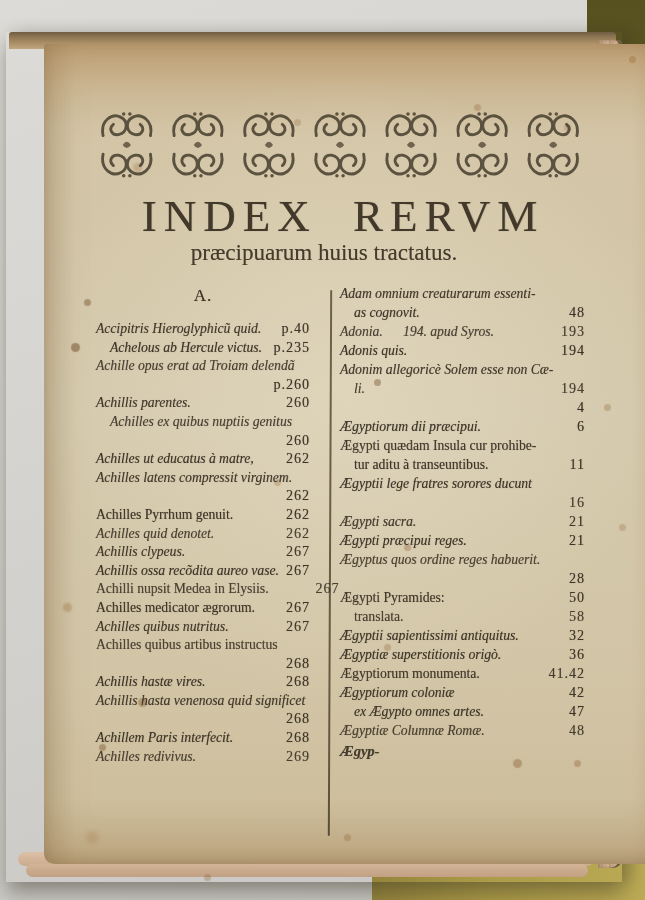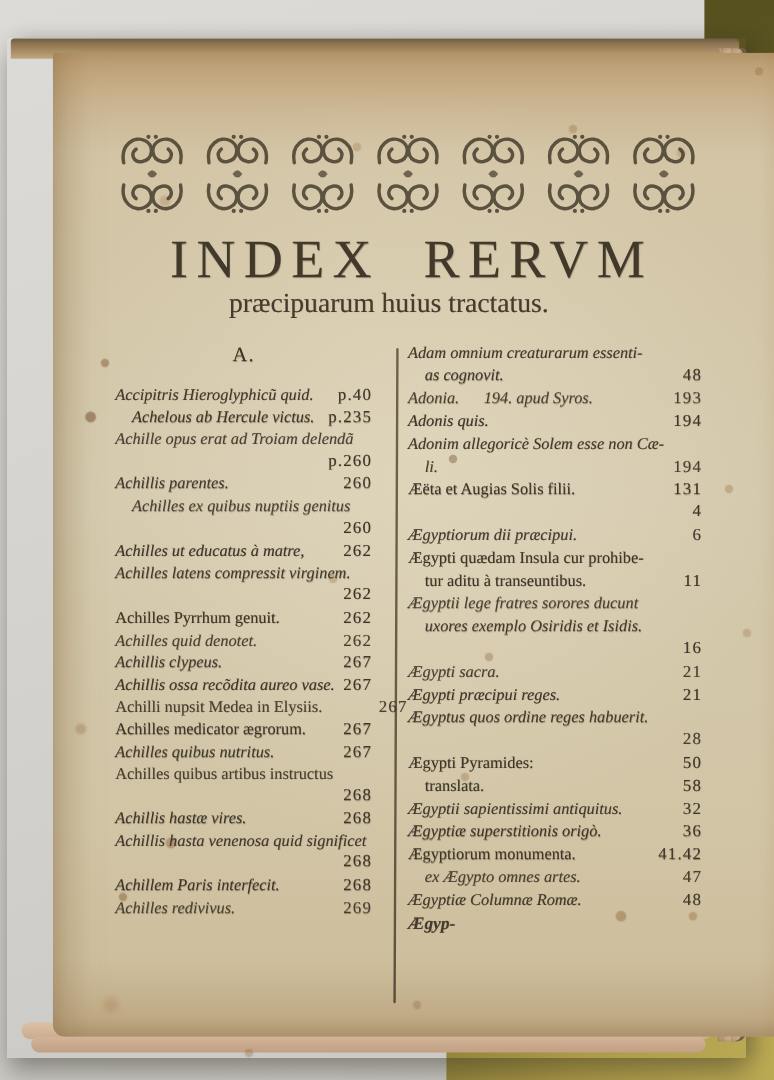--- a/index.html
+++ b/index.html
@@ -238,44 +238,37 @@
               <span class="t">Adonis quis.</span>
               <span class="n">194</span>
             </div>
             <div class="ln">
               <span class="t">Adonim allegoricè Solem esse non Cæ-</span>
             </div>
             <div class="ln ind">
               <span class="t">li.</span>
               <span class="n">194</span>
             </div>
-            <div class="ln rom">
-              <span class="t">Æëta et Augias Solis filii.</span>
-              <span class="n">131</span>
-            </div>
             <div class="ln">
               <span class="n">4</span>
             </div>
             <div class="ln">
               <span class="t">Ægyptiorum dii præcipui.</span>
               <span class="n">6</span>
             </div>
             <div class="ln rom">
               <span class="t">Ægypti quædam Insula cur prohibe-</span>
             </div>
             <div class="ln ind rom">
               <span class="t">tur aditu à transeuntibus.</span>
               <span class="n">11</span>
             </div>
             <div class="ln">
               <span class="t">Ægyptii lege fratres sorores ducunt</span>
             </div>
-            <div class="ln ind">
-              <span class="t">uxores exemplo Osiridis et Isidis.</span>
-            </div>
             <div class="ln numonly">
               <span class="n">16</span>
             </div>
             <div class="ln">
               <span class="t">Ægypti sacra.</span>
               <span class="n">21</span>
             </div>
             <div class="ln">
               <span class="t">Ægypti præcipui reges.</span>
               <span class="n">21</span>
@@ -298,20 +291,24 @@
               <span class="t">Ægyptii sapientissimi antiquitus.</span>
               <span class="n">32</span>
             </div>
             <div class="ln">
               <span class="t">Ægyptiæ superstitionis origò.</span>
               <span class="n">36</span>
             </div>
             <div class="ln rom">
               <span class="t">Ægyptiorum monumenta.</span>
               <span class="n">41.42</span>
+            </div>
+            <div class="ln">
+              <span class="t">Ægyptiorum coloniæ</span>
+              <span class="n">42</span>
             </div>
             <div class="ln ind">
               <span class="t">ex Ægypto omnes artes.</span>
               <span class="n">47</span>
             </div>
             <div class="ln">
               <span class="t">Ægyptiæ Columnæ Romæ.</span>
               <span class="n">48</span>
             </div>
           </div>

